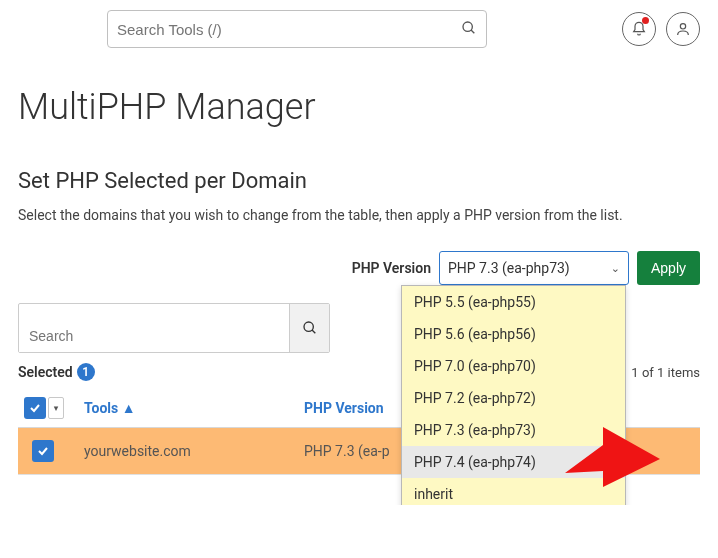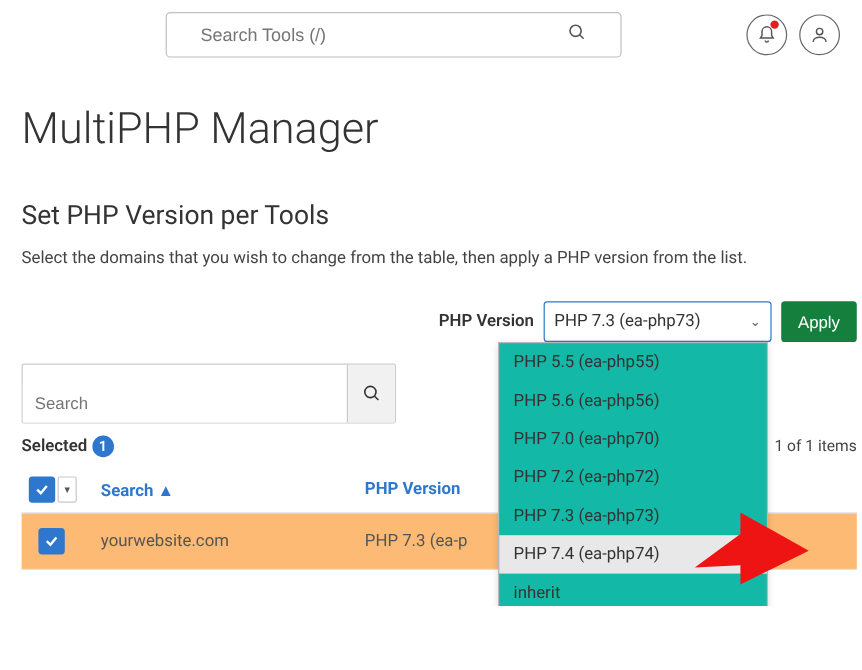--- a/index.html
+++ b/index.html
@@ -1,22 +1,22 @@
 <!DOCTYPE html>
 <html><head>
   <meta charset="utf-8">
   <style>
     * { box-sizing: border-box; margin: 0; padding: 0; }
     body { font-family: -apple-system, BlinkMacSystemFont, "Segoe UI", Roboto, Arial, sans-serif; color: #333; font-size: 14px; width: 718px; }
     .topbar { display: flex; align-items: center; justify-content: flex-end; padding: 10px 18px; gap: 10px; }
-    .search-global { display: flex; align-items: center; border: 1px solid #c0c0c0; border-radius: 4px; width: 380px; height: 38px; padding: 0 28px; margin-right: auto; margin-left: 120px; background: #fff; }
+    .search-global { display: flex; align-items: center; border: 1px solid #c0c0c0; border-radius: 4px; width: 380px; height: 38px; padding: 0 9px; margin-right: auto; margin-left: 89px; background: #fff; }
     .search-global input { border: none; outline: none; flex: 1; font-size: 15px; color: #555; background: transparent; }
     .icon-btn { width: 34px; height: 34px; border-radius: 50%; border: 1.5px solid #666; display: flex; align-items: center; justify-content: center; cursor: pointer; position: relative; color: #555; }
     .notif-dot { position: absolute; top: 4px; right: 6px; width: 7px; height: 7px; background: #e02020; border-radius: 50%; }
-    .container { padding: 0 4px 30px 18px; }
+    .container { padding: 0 18px 30px 18px; }
     h1 { font-size: 36px; font-weight: 300; color: #333; margin: 28px 0 40px 0; }
     h2 { font-size: 22px; font-weight: 400; color: #333; margin-bottom: 14px; }
     .subtext { font-size: 14px; color: #444; margin-bottom: 28px; }
     .phpv-row { display: flex; align-items: center; justify-content: flex-end; gap: 8px; margin-bottom: 18px; position: relative; }
     .phpv-label { font-size: 14px; font-weight: 600; color: #333; }
     .phpv-select { width: 190px; height: 34px; border: 1.5px solid #2e77cc; border-radius: 3px; padding: 0 8px; font-size: 14px; background: #fff; display: flex; align-items: center; justify-content: space-between; cursor: pointer; }
     .apply-btn { background: #15803d; color: #fff; border: none; height: 34px; padding: 0 14px; border-radius: 3px; font-size: 14px; font-weight: 500; cursor: pointer; }
     .filter-row { display: flex; align-items: center; margin-bottom: 10px; }
     .filter-input-wrap { display: flex; border: 1px solid #ccc; border-radius: 2px; }
     .filter-input-wrap input { border: none; outline: none; height: 32px; padding: 0 10px; width: 270px; font-size: 14px; margin-top: 16px; }
@@ -29,21 +29,21 @@
     .cb-cell { width: 60px; display: flex; align-items: center; }
     .hdr-cb { width: 22px; height: 22px; background: #2e77cc; border-radius: 3px; display: flex; align-items: center; justify-content: center; color: #fff; cursor: pointer; }
     .hdr-dd { width: 16px; height: 22px; border: 1px solid #c8c8c8; border-radius: 2px; margin-left: 2px; display: flex; align-items: center; justify-content: center; cursor: pointer; font-size: 9px; color: #555; }
     .col-domain { width: 220px; color: #2e77cc; font-weight: 700; font-size: 14px; cursor: pointer; }
     .col-phpv { width: 260px; color: #2e77cc; font-weight: 700; font-size: 14px; cursor: pointer; }
     .col-fpm { color: #2e77cc; font-weight: 700; font-size: 14px; cursor: pointer; }
     .trow { display: flex; align-items: center; padding: 12px 6px; background: #fdba74; border-bottom: 1px solid #e0e0e0; }
     .row-cb { width: 22px; height: 22px; background: #2e77cc; border-radius: 3px; display: flex; align-items: center; justify-content: center; color: #fff; cursor: pointer; }
     .cell-domain { width: 220px; color: #555; }
     .cell-phpv { color: #555; }
-    .dropdown { position: absolute; top: 34px; right: 74px; width: 225px; background: #14b8a6; border: 1px solid #b8b8b8; box-shadow: 0 2px 6px rgba(0,0,0,0.15); }
+    .dropdown { position: absolute; top: 34px; right: 74px; width: 225px; background: #fef9c3; border: 1px solid #b8b8b8; box-shadow: 0 2px 6px rgba(0,0,0,0.15); }
     .dd-item { padding: 8px 12px; font-size: 14px; color: #333; cursor: pointer; }
     .dd-item.highlight { background: #e8e8e8; }
     .arrow-wrap { position: absolute; right: 40px; top: 170px; pointer-events: none; }
     svg.icon { width: 16px; height: 16px; }
     .cb-row-wrap { width: 60px; display: flex; align-items: center; padding-left: 8px; }
   </style>
 </head>
 <body>
 
 <div class="topbar">
@@ -66,21 +66,21 @@
   <div class="icon-btn">
     <svg class="icon" viewBox="0 0 24 24" fill="none" stroke="#555" stroke-width="1.8">
         <circle cx="12" cy="8" r="4"></circle>
         <path d="M4 21c0-4 4-6 8-6s8 2 8 6"></path>
       </svg>
   </div>
 </div>
 
 <div class="container">
   <h1>MultiPHP Manager</h1>
-  <h2>Set PHP Version per Tools</h2>
+  <h2>Set PHP Selected per Domain</h2>
   <p class="subtext">Select the domains that you wish to change from the table, then apply a PHP version from the list.</p>
 
   <div class="phpv-row">
     <span class="phpv-label">PHP Version</span>
     <div class="phpv-select">
       <span>PHP 7.3 (ea-php73)</span>
       <span style="font-size:11px;color:#555;">⌄</span>
     </div>
     <button class="apply-btn">Apply</button>
 
@@ -121,21 +121,21 @@
 
   <div class="thead">
     <div class="cb-cell">
       <div class="hdr-cb">
         <svg width="12" height="12" viewBox="0 0 24 24" fill="none" stroke="#fff" stroke-width="4">
             <polyline points="4,12 10,18 20,6"></polyline>
           </svg>
       </div>
       <div class="hdr-dd">▾</div>
     </div>
-    <div class="col-domain">Search ▲</div>
+    <div class="col-domain">Tools ▲</div>
     <div class="col-phpv">PHP Version</div>
     <div class="col-fpm">M</div>
   </div>
 
   <div class="trow">
     <div class="cb-row-wrap">
       <div class="row-cb">
         <svg width="12" height="12" viewBox="0 0 24 24" fill="none" stroke="#fff" stroke-width="4">
             <polyline points="4,12 10,18 20,6"></polyline>
           </svg>

